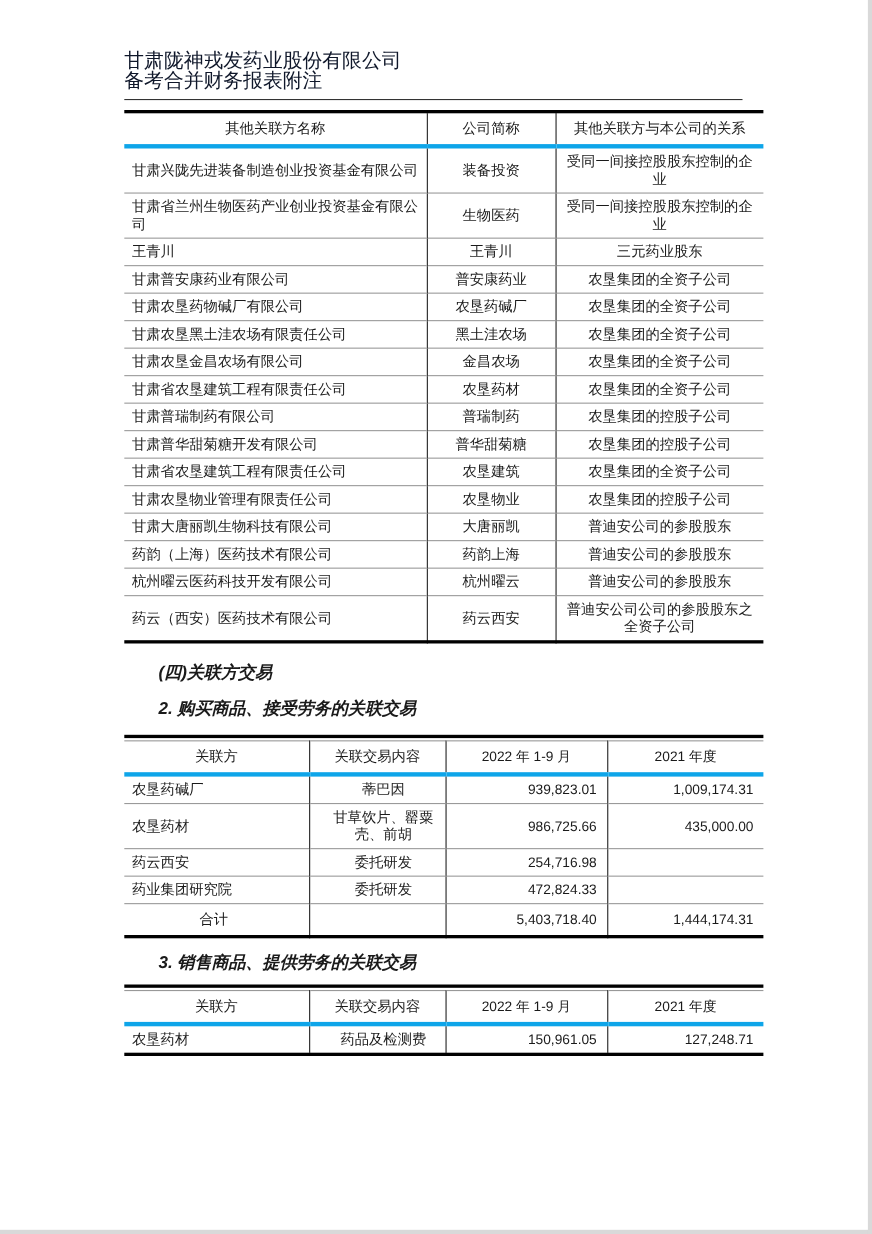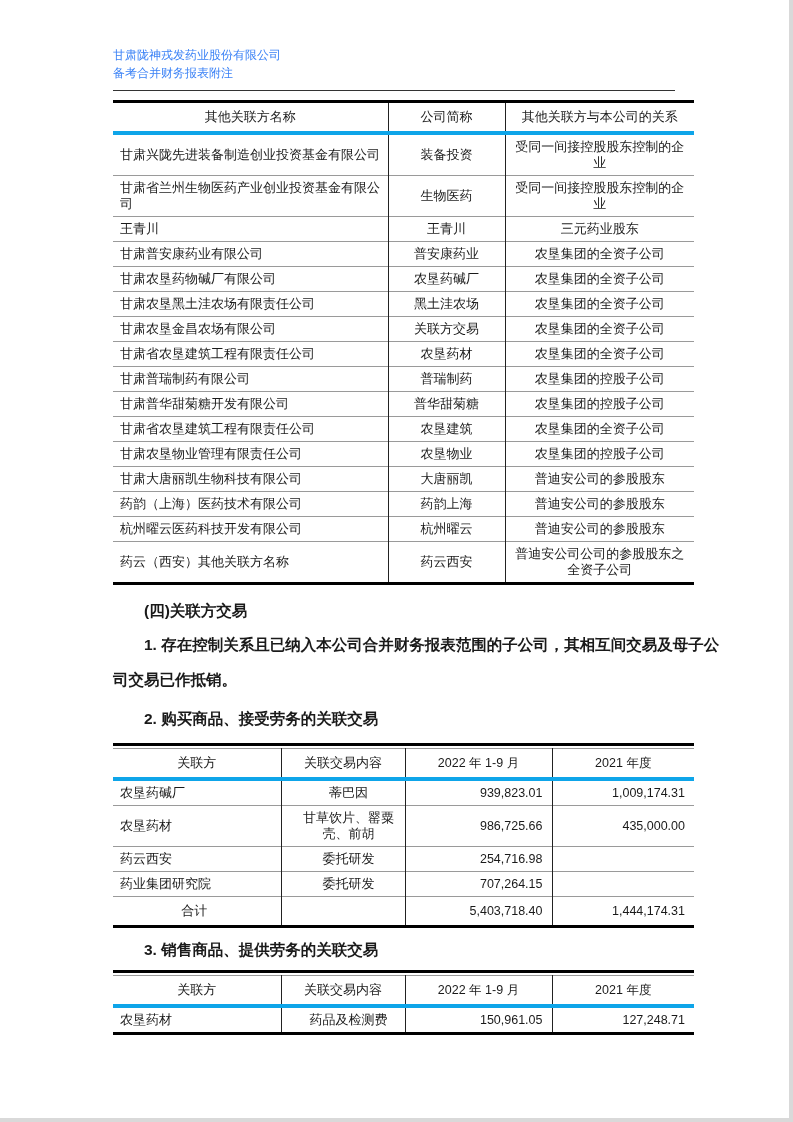--- a/index.html
+++ b/index.html
@@ -14,21 +14,21 @@
     font-family: "Liberation Serif", "DejaVu Serif", serif;
     color: #1a1a1a;
     overflow: hidden;
   }
   .content {
     position: absolute;
     left: 113px;
     top: 46px;
     width: 588px;
   }
-  .page-header { font-size: 12px; line-height: 18px; color: #3b82f6; }
+  .page-header { font-size: 18px; line-height: 18px; color: #0f172a; }
   .header-rule {
     width: 562px;
     border-bottom: 1.5px solid #333;
     margin-top: 8px;
   }
   table.tbl {
     border-collapse: collapse;
     width: 581px;
     table-layout: fixed;
     font-size: 13px;
@@ -76,20 +76,21 @@
     font-size: 12.5px;
   }
   .tbl23 tfoot td:nth-child(1) { text-align: center; padding-left: 0; }
 
   .sec-title {
     font-family: "Liberation Sans", "DejaVu Sans", sans-serif;
     font-weight: bold;
     font-size: 15.5px;
     text-indent: 2em;
     margin-top: 16px;
+    font-style: italic;
   }
   .para {
     font-family: "Liberation Sans", "DejaVu Sans", sans-serif;
     font-weight: bold;
     font-size: 15.5px;
     line-height: 35px;
     margin-top: 5px;
   }
   .pline { white-space: nowrap; }
   .pline.indent { text-indent: 2em; }
@@ -148,21 +149,21 @@
             <td>农垦药碱厂</td>
             <td>农垦集团的全资子公司</td>
           </tr>
           <tr>
             <td>甘肃农垦黑土洼农场有限责任公司</td>
             <td>黑土洼农场</td>
             <td>农垦集团的全资子公司</td>
           </tr>
           <tr>
             <td>甘肃农垦金昌农场有限公司</td>
-            <td>关联方交易</td>
+            <td>金昌农场</td>
             <td>农垦集团的全资子公司</td>
           </tr>
           <tr>
             <td>甘肃省农垦建筑工程有限责任公司</td>
             <td>农垦药材</td>
             <td>农垦集团的全资子公司</td>
           </tr>
           <tr>
             <td>甘肃普瑞制药有限公司</td>
             <td>普瑞制药</td>
@@ -192,33 +193,29 @@
             <td>药韵（上海）医药技术有限公司</td>
             <td>药韵上海</td>
             <td>普迪安公司的参股股东</td>
           </tr>
           <tr>
             <td>杭州曜云医药科技开发有限公司</td>
             <td>杭州曜云</td>
             <td>普迪安公司的参股股东</td>
           </tr>
           <tr>
-            <td>药云（西安）其他关联方名称</td>
+            <td>药云（西安）医药技术有限公司</td>
             <td>药云西安</td>
             <td>普迪安公司公司的参股股东之全资子公司</td>
           </tr>
         </tbody>
     </table>
 
     <div class="sec-title">(四)关联方交易</div>
 
-    <div class="para">
-      <div class="pline indent">1. 存在控制关系且已纳入本公司合并财务报表范围的子公司，其相互间交易及母子公</div>
-      <div class="pline">司交易已作抵销。</div>
-    </div>
 
     <div class="sec-title num-heading">2. 购买商品、接受劳务的关联交易</div>
 
     <div class="thick-rule gap-md"></div>
     <table class="tbl tbl23">
       <colgroup>
           <col class="c1">
           <col class="c2">
           <col class="c3">
           <col class="c4">
@@ -246,21 +243,21 @@
           </tr>
           <tr>
             <td>药云西安</td>
             <td>委托研发</td>
             <td>254,716.98</td>
             <td></td>
           </tr>
           <tr>
             <td>药业集团研究院</td>
             <td>委托研发</td>
-            <td>707,264.15</td>
+            <td>472,824.33</td>
             <td></td>
           </tr>
         </tbody>
       <tfoot>
         <tr>
           <td>合计</td>
           <td></td>
           <td>5,403,718.40</td>
           <td>1,444,174.31</td>
         </tr>

